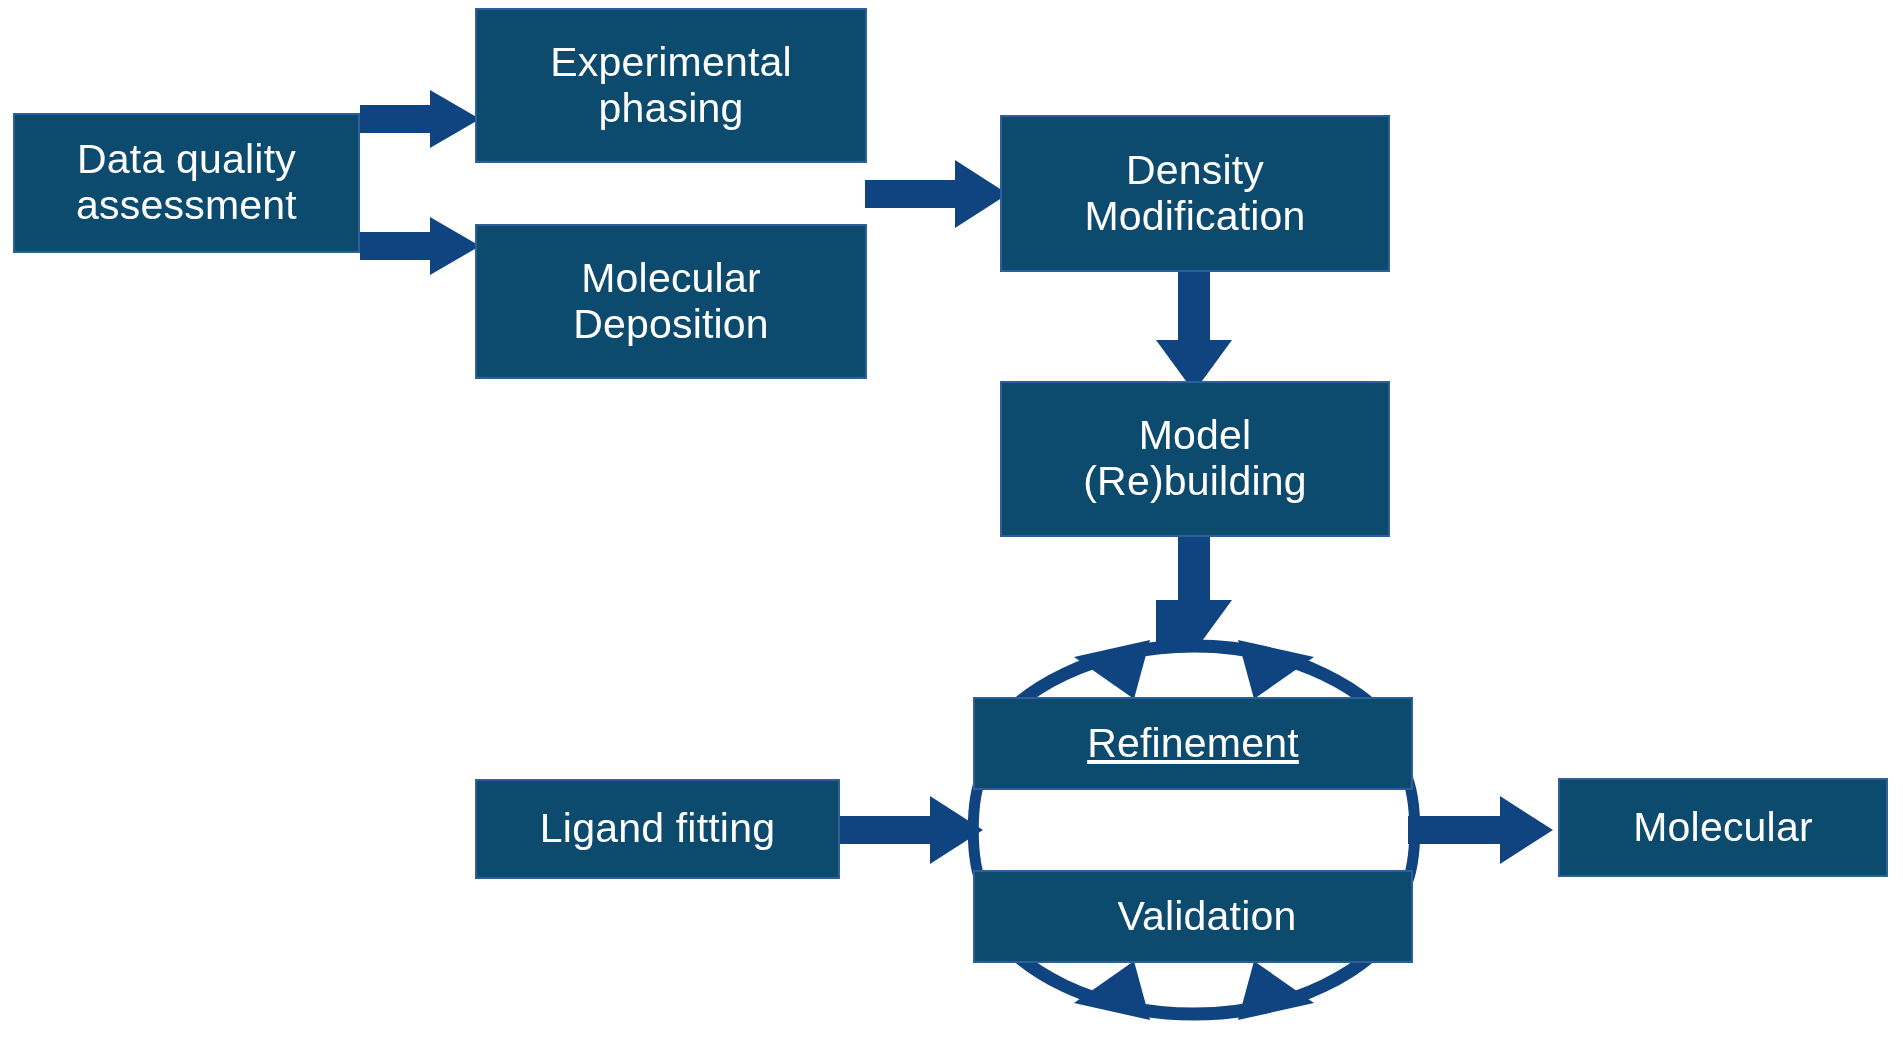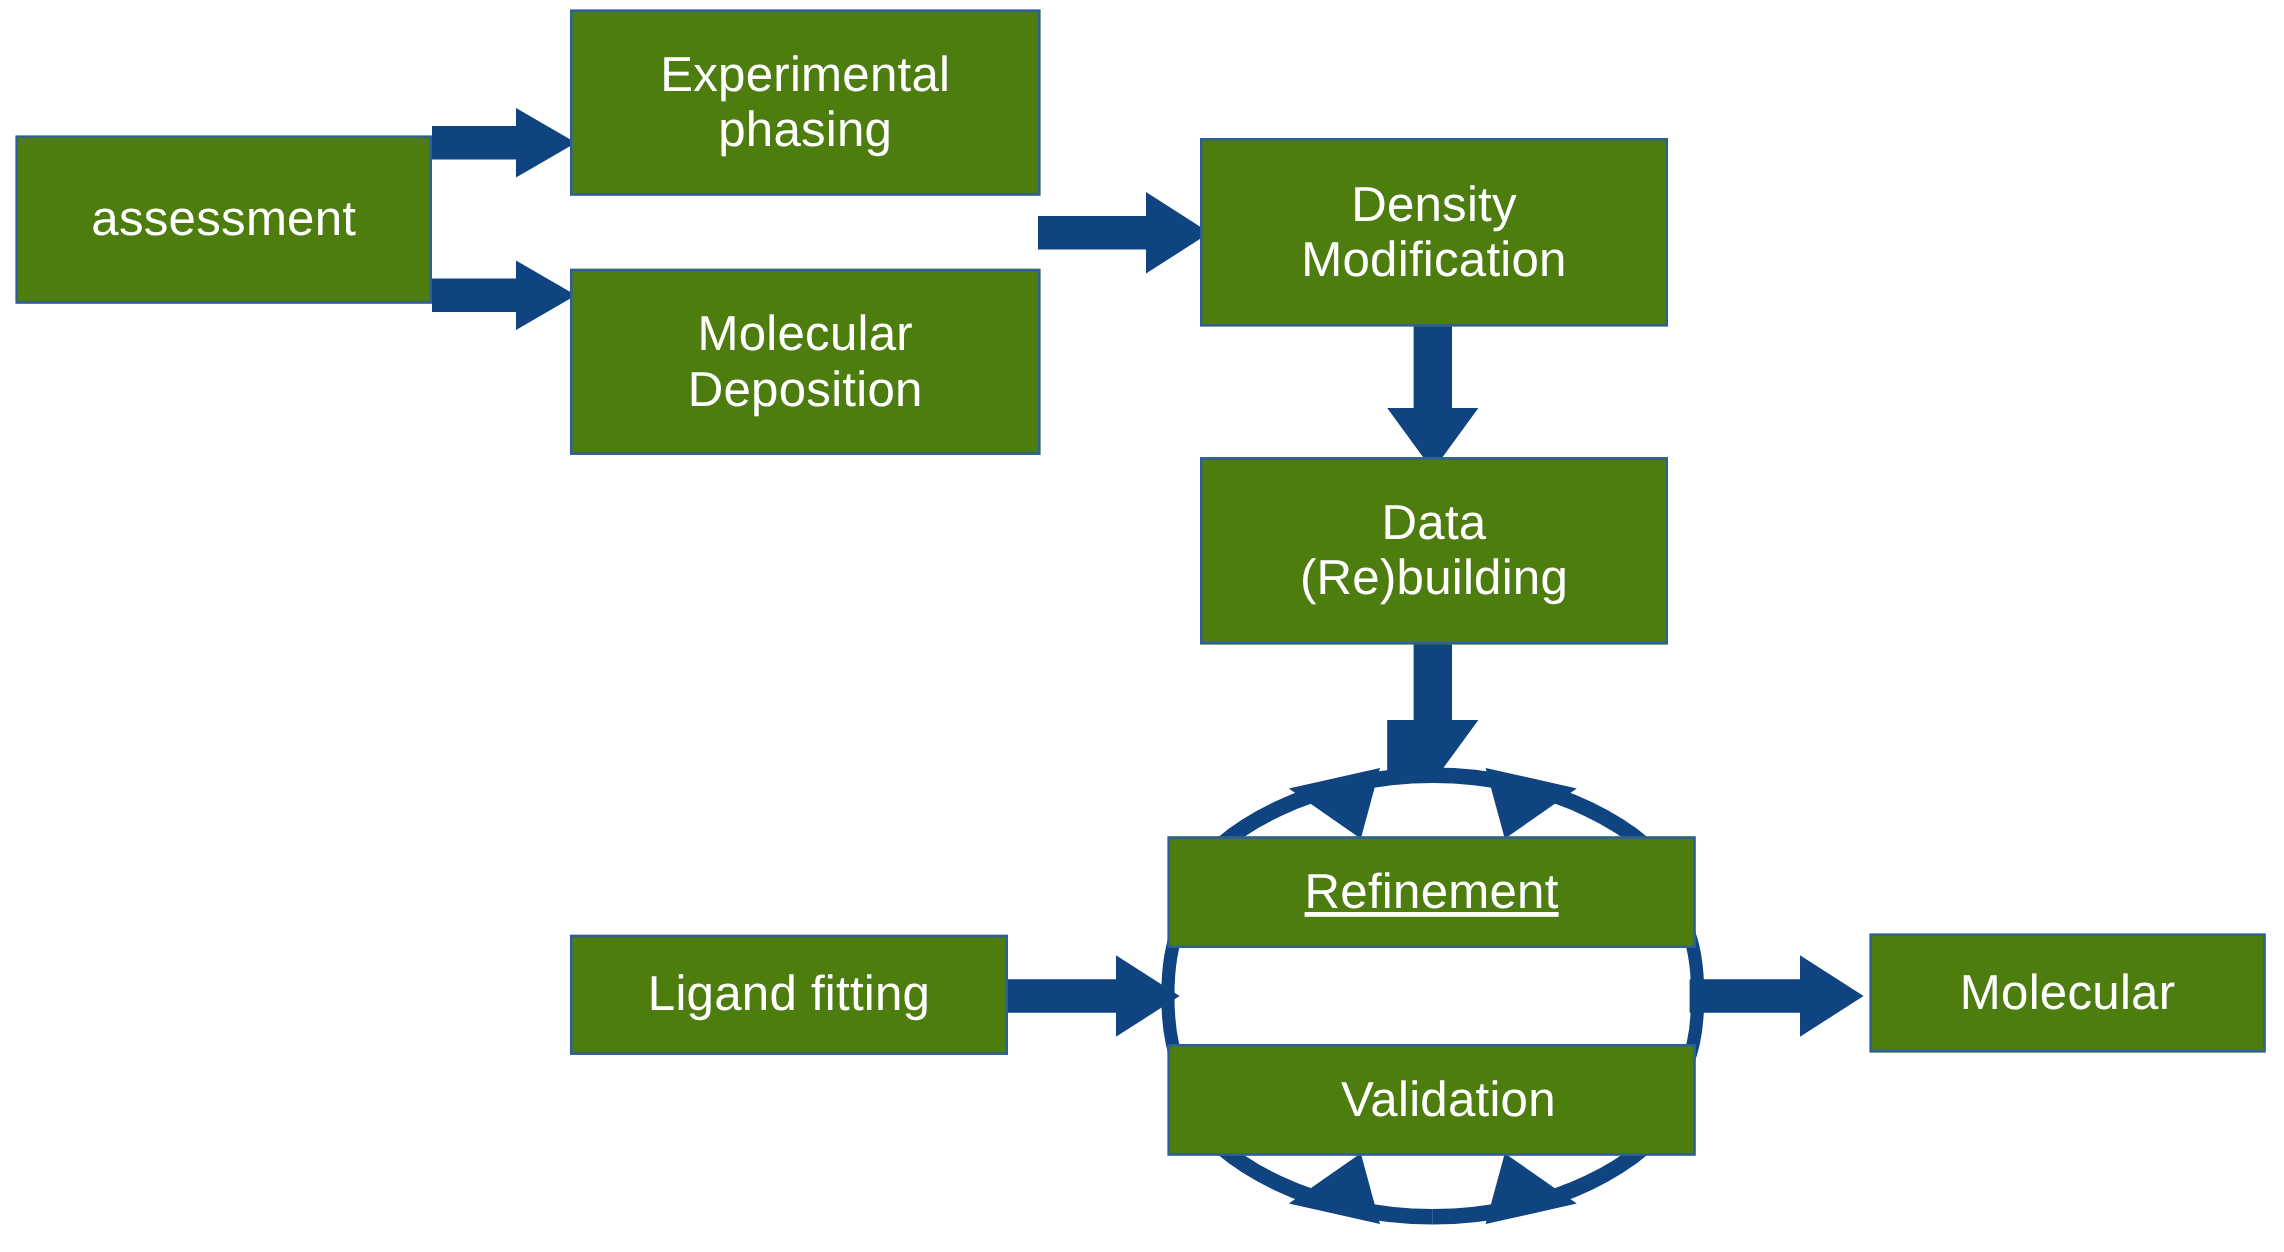--- a/index.html
+++ b/index.html
@@ -15,21 +15,21 @@
   }
   #canvas {
     position: relative;
     width: 1903px;
     height: 1043px;
     background: #ffffff;
   }
   .node {
     position: absolute;
     box-sizing: border-box;
-    background: #4d7c0f;
+    background: #0c4a6e;
     border: 2px solid #2E5F9B;
     color: #ffffff;
     display: flex;
     align-items: center;
     justify-content: center;
     text-align: center;
     line-height: 1.12;
     font-weight: 400;
     letter-spacing: 0.2px;
     z-index: 5;
@@ -106,20 +106,21 @@
 
     <g>
       <path d="M 983 772 C 970 800 970 860 983 888" fill="none" stroke="#0F4480" stroke-width="11"></path>
       <path d="M 1405 772 C 1418 800 1418 860 1405 888" fill="none" stroke="#0F4480" stroke-width="11"></path>
     </g>
 
   </svg>
 
   <div class="node" style="left:13px; top:113px; width:347px; height:140px; font-size:41px;">
     <div>
+      <span>Data quality</span>
       <span>assessment</span>
     </div>
   </div>
 
   <div class="node" style="left:475px; top:8px; width:392px; height:155px; font-size:41px;">
     <div>
       <span>Experimental</span>
       <span>phasing</span>
     </div>
   </div>
@@ -133,21 +134,21 @@
 
   <div class="node" style="left:1000px; top:115px; width:390px; height:157px; font-size:41px;">
     <div>
       <span>Density</span>
       <span>Modification</span>
     </div>
   </div>
 
   <div class="node" style="left:1000px; top:381px; width:390px; height:156px; font-size:41px;">
     <div>
-      <span>Data</span>
+      <span>Model</span>
       <span>(Re)building</span>
     </div>
   </div>
 
   <div class="node" style="left:973px; top:697px; width:440px; height:93px; font-size:41px;text-decoration:underline;">
     <div>
       <span>Refinement</span>
     </div>
   </div>
 

